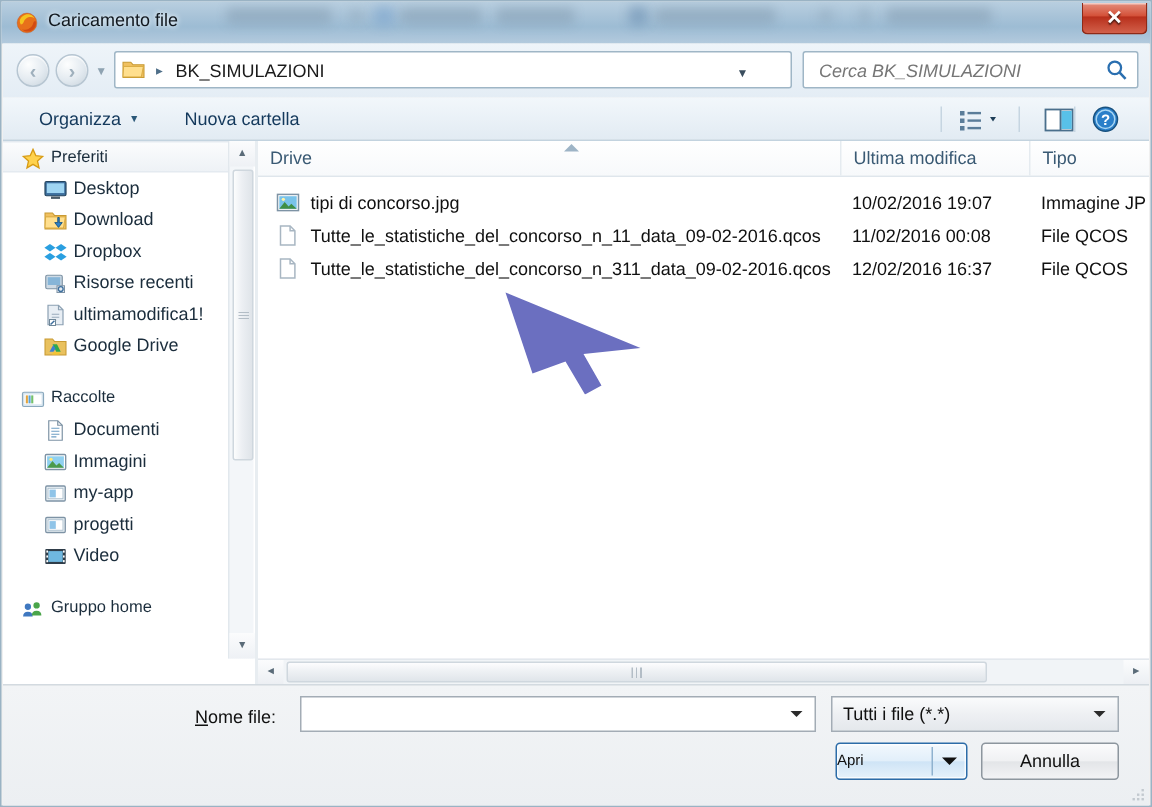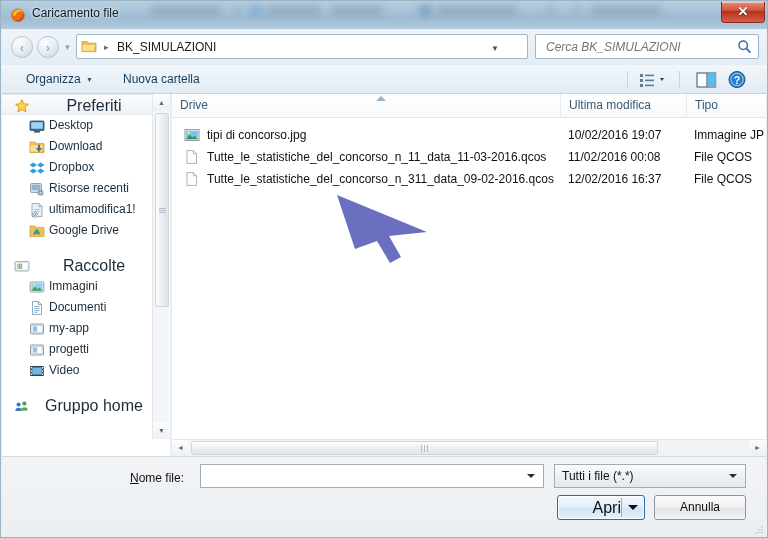--- a/index.html
+++ b/index.html
@@ -169,26 +169,25 @@
   #sidebar {
     position: absolute; left: 0; top: 0;
     width: 168px; height: 362px;
     background: #ffffff;
     overflow: hidden;
   }
   #sidebar-inner { position: absolute; left: 0; top: 0; width: 152px; }
   .side-group {
     position: relative;
     height: 21px;
-    font-size: 16px; color: #1b2d3c;
+    font-size: 11px; color: #1b2d3c;
     line-height: 21px;
     padding-left: 32px;
     white-space: nowrap;
     cursor: default;
-    text-align: center;
   }
   .side-group.hl {
     background: linear-gradient(180deg,#fbfcfd 0%,#eef2f6 100%);
     border-top: 1px solid #e4eaf0;
     border-bottom: 1px solid #e4eaf0;
   }
   .side-item {
     position: relative;
     height: 21px;
     font-size: 12px; color: #1b2d3c;
@@ -384,22 +383,22 @@
     width: 88px; height: 25px;
     border: 1px solid #2c6ca8;
     border-radius: 3px;
     background: linear-gradient(180deg,#f2f8fd 0%,#e2effa 48%,#cfe4f6 52%,#e6f2fb 100%);
     box-shadow: inset 0 0 0 1px rgba(255,255,255,.75);
     cursor: default;
   }
   #apri-label {
     position: absolute; left: 0; top: 0;
     width: 63px; height: 23px;
-    font-size: 16px; color: #101010;
-    line-height: 23px; text-align: right;
+    font-size: 10px; color: #101010;
+    line-height: 23px; text-align: left;
   }
   #apri-divider {
     position: absolute; left: 63px; top: 2px;
     width: 1px; height: 19px;
     background: #8fb2cf;
   }
   #apri-caret {
     position: absolute; left: 70px; top: 9px;
     width: 0; height: 0;
     border-left: 5px solid transparent;
@@ -616,35 +615,35 @@
             <rect x="2.3" y="5" width="11.4" height="6.5" fill="#ffffff"></rect>
             <rect x="3.2" y="5.6" width="1.4" height="5.3" fill="#e2a33d"></rect>
             <rect x="5" y="5.6" width="1.4" height="5.3" fill="#5ba3d9"></rect>
             <rect x="6.8" y="5.6" width="1.4" height="5.3" fill="#73c06b"></rect>
           </svg>
           <span>Raccolte</span>
         </div>
 
         <div class="side-item">
           <svg class="side-icon" viewBox="0 0 16 16">
+            <path d="M3.5 1.5h6l3 3v10h-9z" fill="#ffffff" stroke="#7e93a5" stroke-width=".8"></path>
+            <path d="M9.5 1.5v3h3" fill="none" stroke="#7e93a5" stroke-width=".8"></path>
+            <path d="M5.2 6.5h5.4M5.2 8.5h5.4M5.2 10.5h5.4M5.2 12.3h3.4" stroke="#6d9ec4" stroke-width=".8"></path>
+          </svg>
+          <span>Documenti</span>
+        </div>
+
+        <div class="side-item">
+          <svg class="side-icon" viewBox="0 0 16 16">
             <rect x="1.2" y="3" width="13.6" height="10" rx=".8" fill="#ffffff" stroke="#7e93a5" stroke-width=".9"></rect>
             <rect x="2.4" y="4.2" width="11.2" height="7.6" fill="#8fd0f0"></rect>
             <path d="M2.4 11.8 L6 7.4 L8.6 10.4 L10.4 8.6 L13.6 11.8Z" fill="#4c9a4c"></path>
             <circle cx="5" cy="6.2" r="1.1" fill="#ffe97a"></circle>
           </svg>
           <span>Immagini</span>
-        </div>
-
-        <div class="side-item">
-          <svg class="side-icon" viewBox="0 0 16 16">
-            <path d="M3.5 1.5h6l3 3v10h-9z" fill="#ffffff" stroke="#7e93a5" stroke-width=".8"></path>
-            <path d="M9.5 1.5v3h3" fill="none" stroke="#7e93a5" stroke-width=".8"></path>
-            <path d="M5.2 6.5h5.4M5.2 8.5h5.4M5.2 10.5h5.4M5.2 12.3h3.4" stroke="#6d9ec4" stroke-width=".8"></path>
-          </svg>
-          <span>Documenti</span>
         </div>
 
 
         <div class="side-item">
           <svg class="side-icon" viewBox="0 0 16 16">
             <rect x="1.5" y="3" width="13" height="10" rx=".8" fill="#eef4f8" stroke="#7e93a5" stroke-width=".9"></rect>
             <rect x="3" y="4.5" width="10" height="7" fill="#ffffff" stroke="#a8bccb" stroke-width=".6"></rect>
             <rect x="4" y="5.4" width="4.2" height="5.2" fill="#8fc4e8"></rect>
           </svg>
           <span>my-app</span>
@@ -718,21 +717,21 @@
         <div class="file-name">tipi di concorso.jpg</div>
         <div class="file-date">10/02/2016 19:07</div>
         <div class="file-type">Immagine JP</div>
       </div>
 
       <div class="filerow" style="top:52px;">
         <svg class="file-icon" viewBox="0 0 16 16">
           <path d="M3 1.6h6.4l3.2 3.2v9.6H3z" fill="#ffffff" stroke="#a8b6c2" stroke-width="1"></path>
           <path d="M9.4 1.6v3.2h3.2" fill="none" stroke="#a8b6c2" stroke-width="1"></path>
         </svg>
-        <div class="file-name">Tutte_le_statistiche_del_concorso_n_11_data_11-03-2016.qcos</div>
+        <div class="file-name">Tutte_le_statistiche_del_concorso_n_11_data_09-02-2016.qcos</div>
         <div class="file-date">11/02/2016 00:08</div>
         <div class="file-type">File QCOS</div>
       </div>
 
       <div class="filerow" style="top:74px;">
         <svg class="file-icon" viewBox="0 0 16 16">
           <path d="M3 1.6h6.4l3.2 3.2v9.6H3z" fill="#ffffff" stroke="#a8b6c2" stroke-width="1"></path>
           <path d="M9.4 1.6v3.2h3.2" fill="none" stroke="#a8b6c2" stroke-width="1"></path>
         </svg>
         <div class="file-name">Tutte_le_statistiche_del_concorso_n_311_data_09-02-2016.qcos</div>

